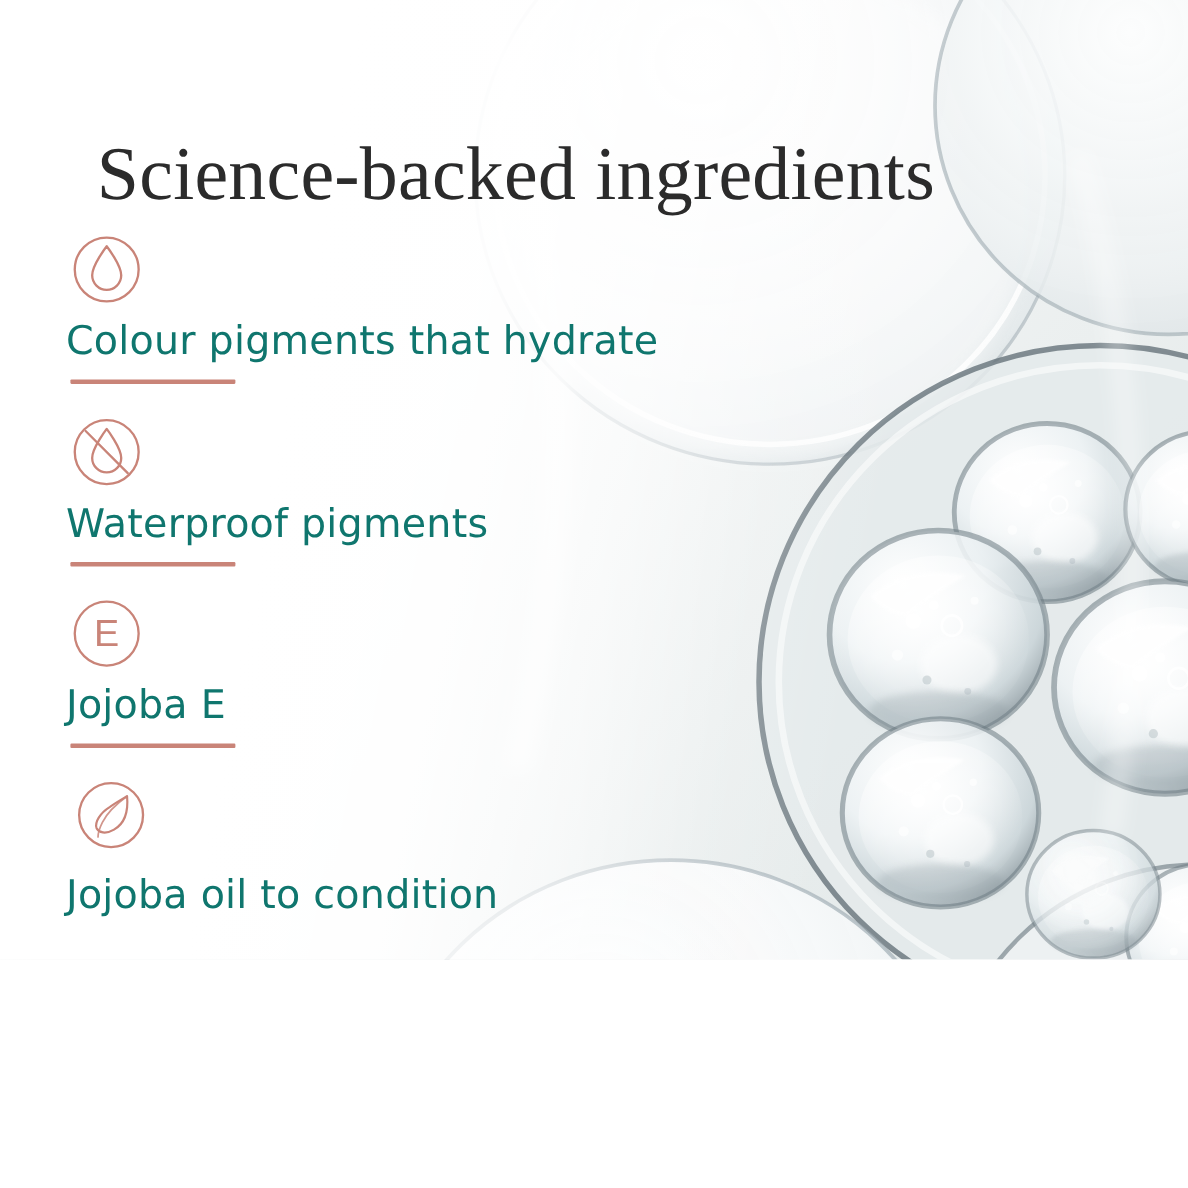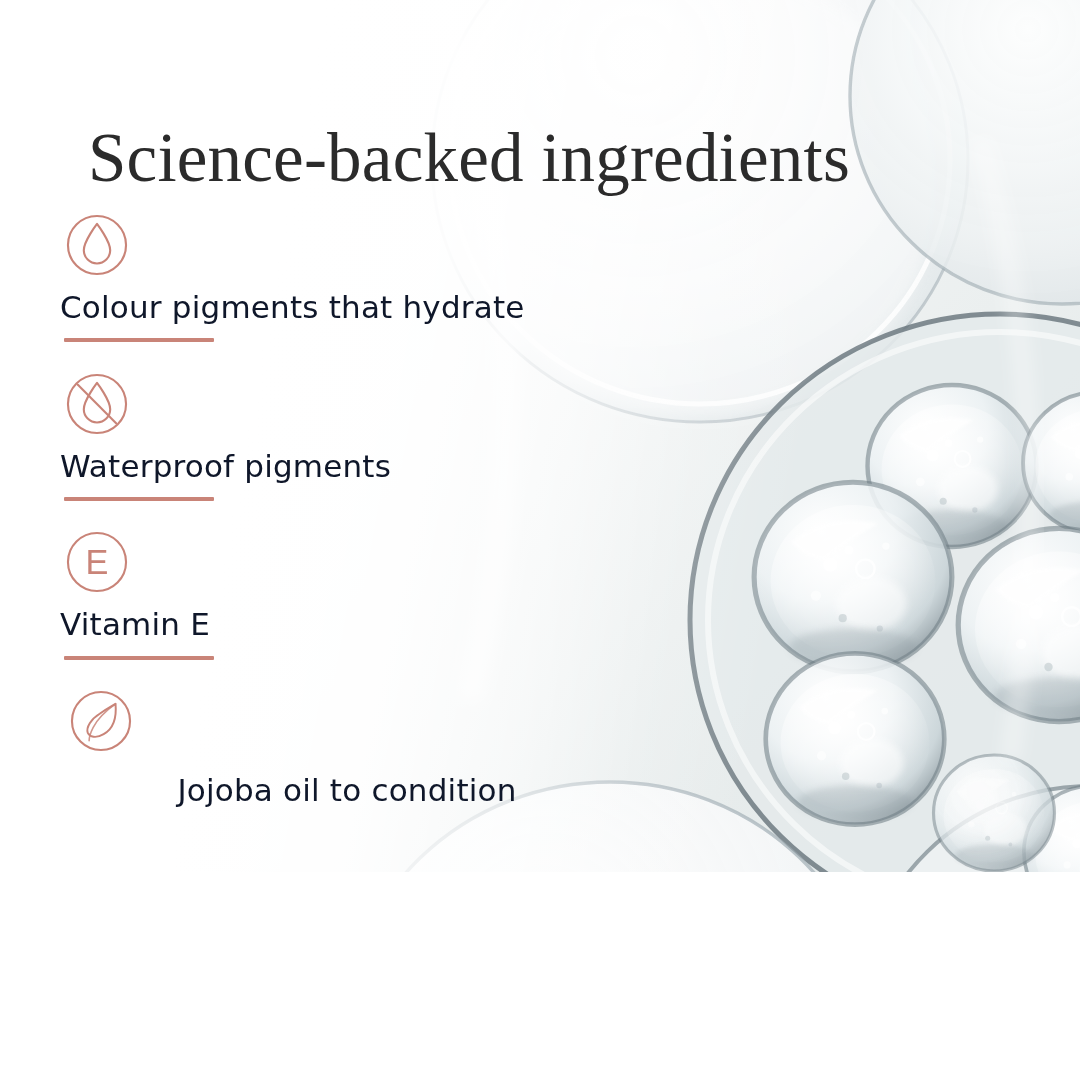--- a/index.html
+++ b/index.html
@@ -80,44 +80,44 @@
   .feature-icon {
     display: block;
     width: 66px;
     height: 66px;
     margin-left: 4px;
   }
   .feature-icon svg { display: block; width: 66px; height: 66px; }
 
   .feature-label {
     font-family: "DejaVu Sans", sans-serif;
-    font-size: 31px;
+    font-size: 36px;
     line-height: 1.33;
-    color: #0f172a;
+    color: #0f766e;
     letter-spacing: 0.2px;
     font-weight: 400;
     margin-top: 9px;
   }
 
   .feature-divider {
     width: 150px;
     height: 4px;
     background: #c98478;
     margin-top: 10px;
     margin-left: 4px;
     border-radius: 1px;
   }
 
   
   .item-0 { margin-top: 0px; }
   .item-1 { margin-top: 29px; }
   .item-2 { margin-top: 28px; }
   .item-3 { margin-top: 28px; }
 
-  .item-3 .feature-label { margin-left: 14px; margin-top: 16px; text-align: center; }
+  .item-3 .feature-label { margin-left: 0; margin-top: 16px; }
   .item-3 .feature-icon  { margin-left: 8px; }
 </style>
 </head>
 <body>
 
 <div id="canvas">
 
   <div id="bg-photo">
     <svg width="1080" height="1080" viewBox="0 0 1080 1080" xmlns="http://www.w3.org/2000/svg">
       <defs>
@@ -255,21 +255,21 @@
         <div class="feature-divider"></div>
       </div>
 
       <div class="feature-item item-2">
         <span class="feature-icon">
           <svg viewBox="0 0 100 100" xmlns="http://www.w3.org/2000/svg">
             <circle cx="50" cy="50" r="44" fill="none" stroke="#c98478" stroke-width="3.2"></circle>
             <text x="50" y="50" text-anchor="middle" dominant-baseline="central" font-family="Liberation Sans, sans-serif" font-size="52" fill="#c98478">E</text>
           </svg>
         </span>
-        <div class="feature-label">Vitamin E</div>
+        <div class="feature-label">Jojoba E</div>
         <div class="feature-divider"></div>
       </div>
 
       <div class="feature-item item-3">
         <span class="feature-icon">
           <svg viewBox="0 0 100 100" xmlns="http://www.w3.org/2000/svg">
             <circle cx="50" cy="50" r="44" fill="none" stroke="#c98478" stroke-width="3.2"></circle>
             <path d="M72 24 C74 46 68 62 54 70 C42 77 33 74 30 68 C27 60 35 47 48 39 C58 32 67 27 72 24 Z" fill="none" stroke="#c98478" stroke-width="3.0" stroke-linejoin="round"></path>
             <path d="M72 24 C58 34 44 48 38 60 C34 68 32 76 32 80" fill="none" stroke="#c98478" stroke-width="2.4" stroke-linecap="round" opacity="0.85"></path>
           </svg>

